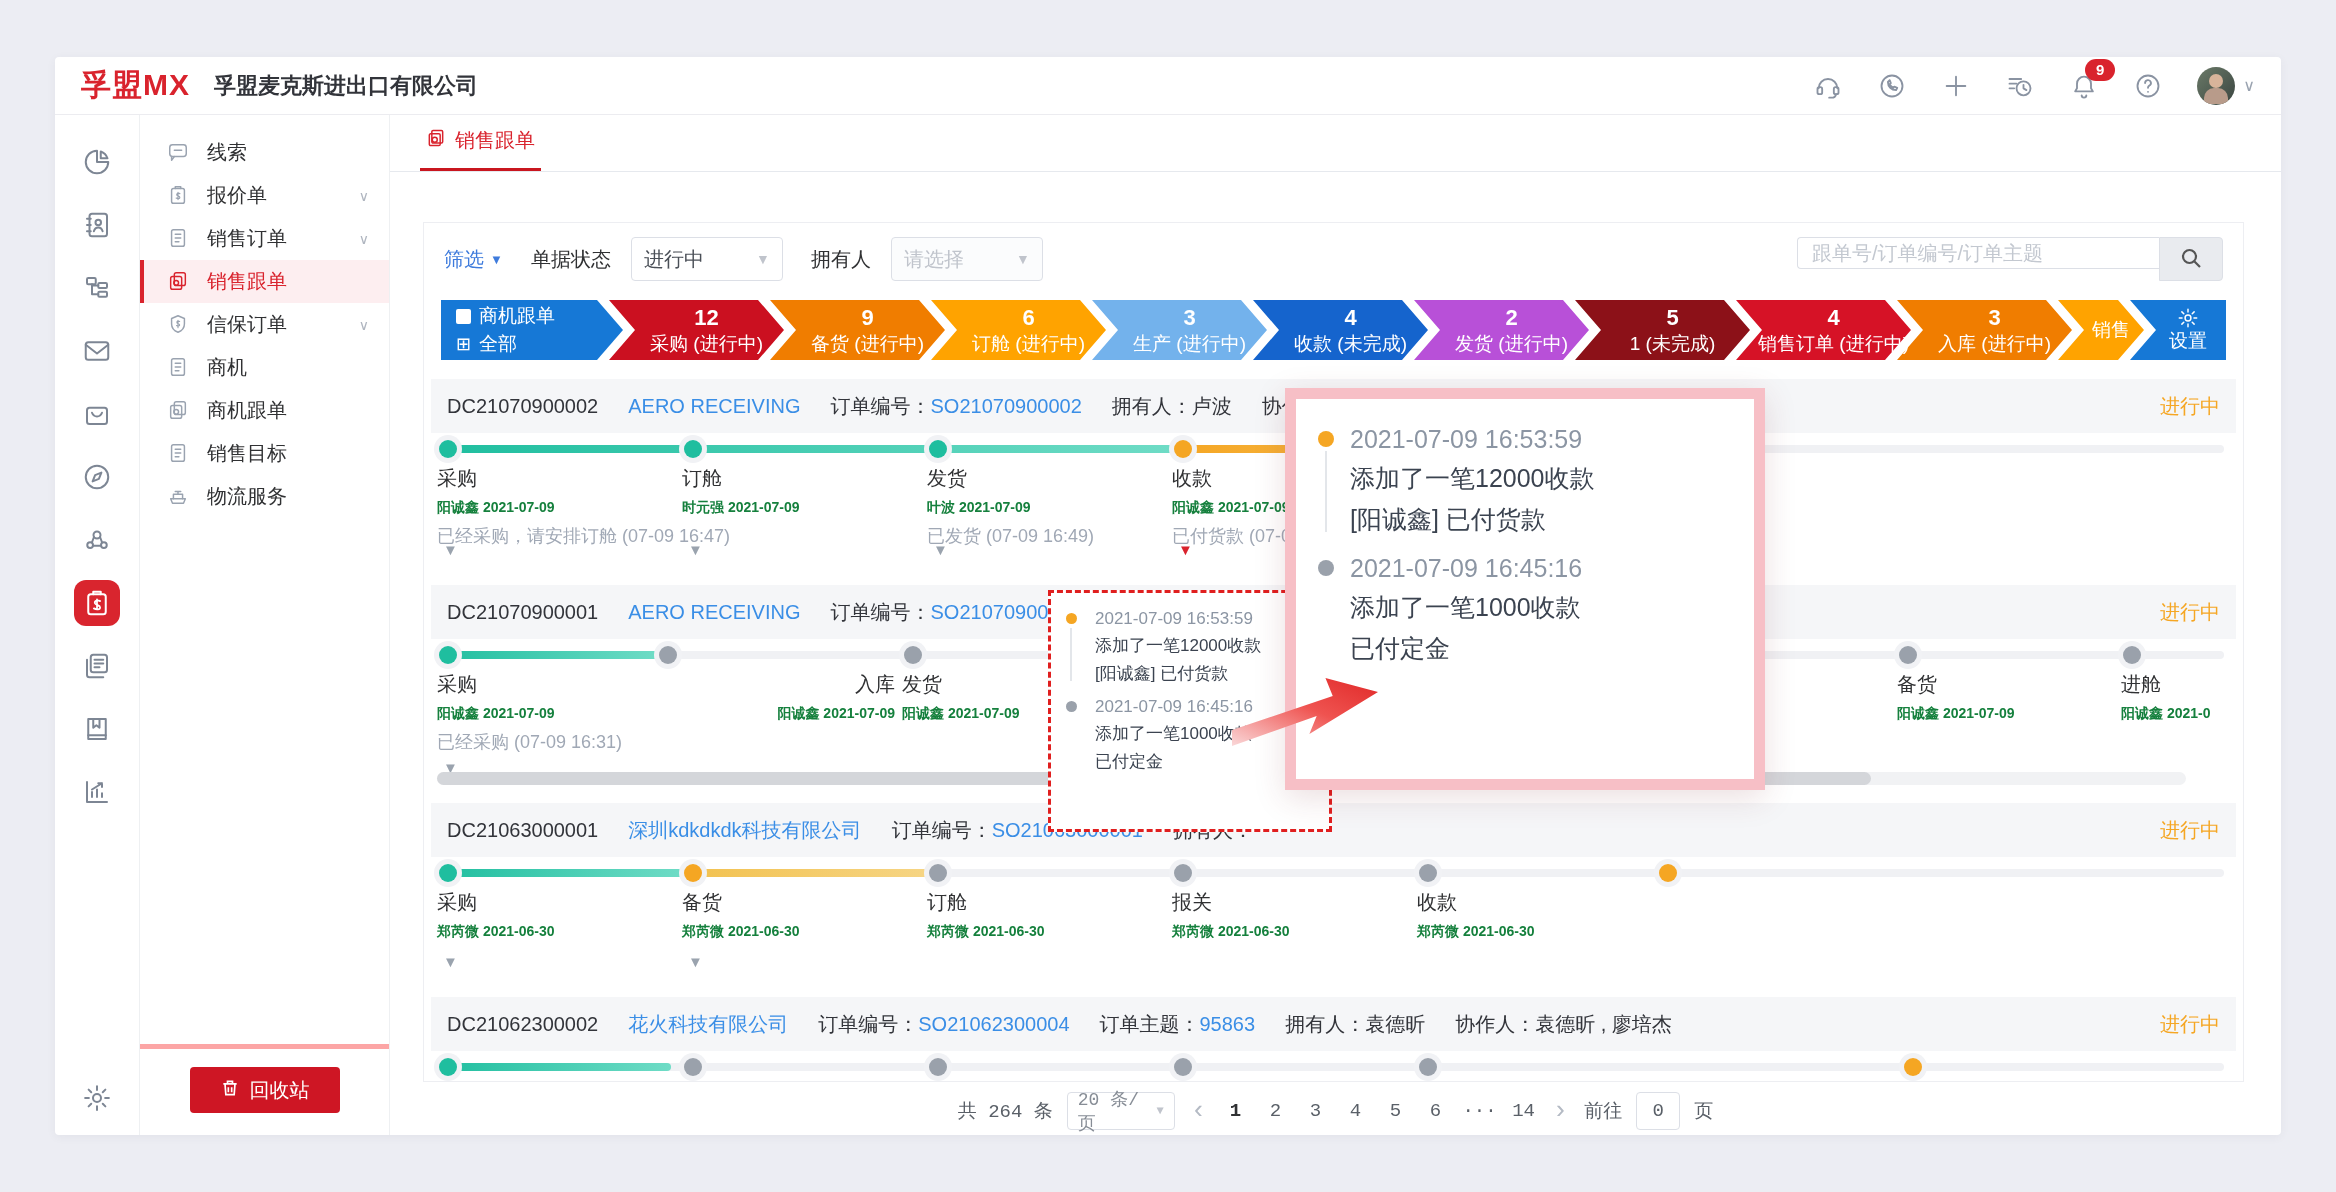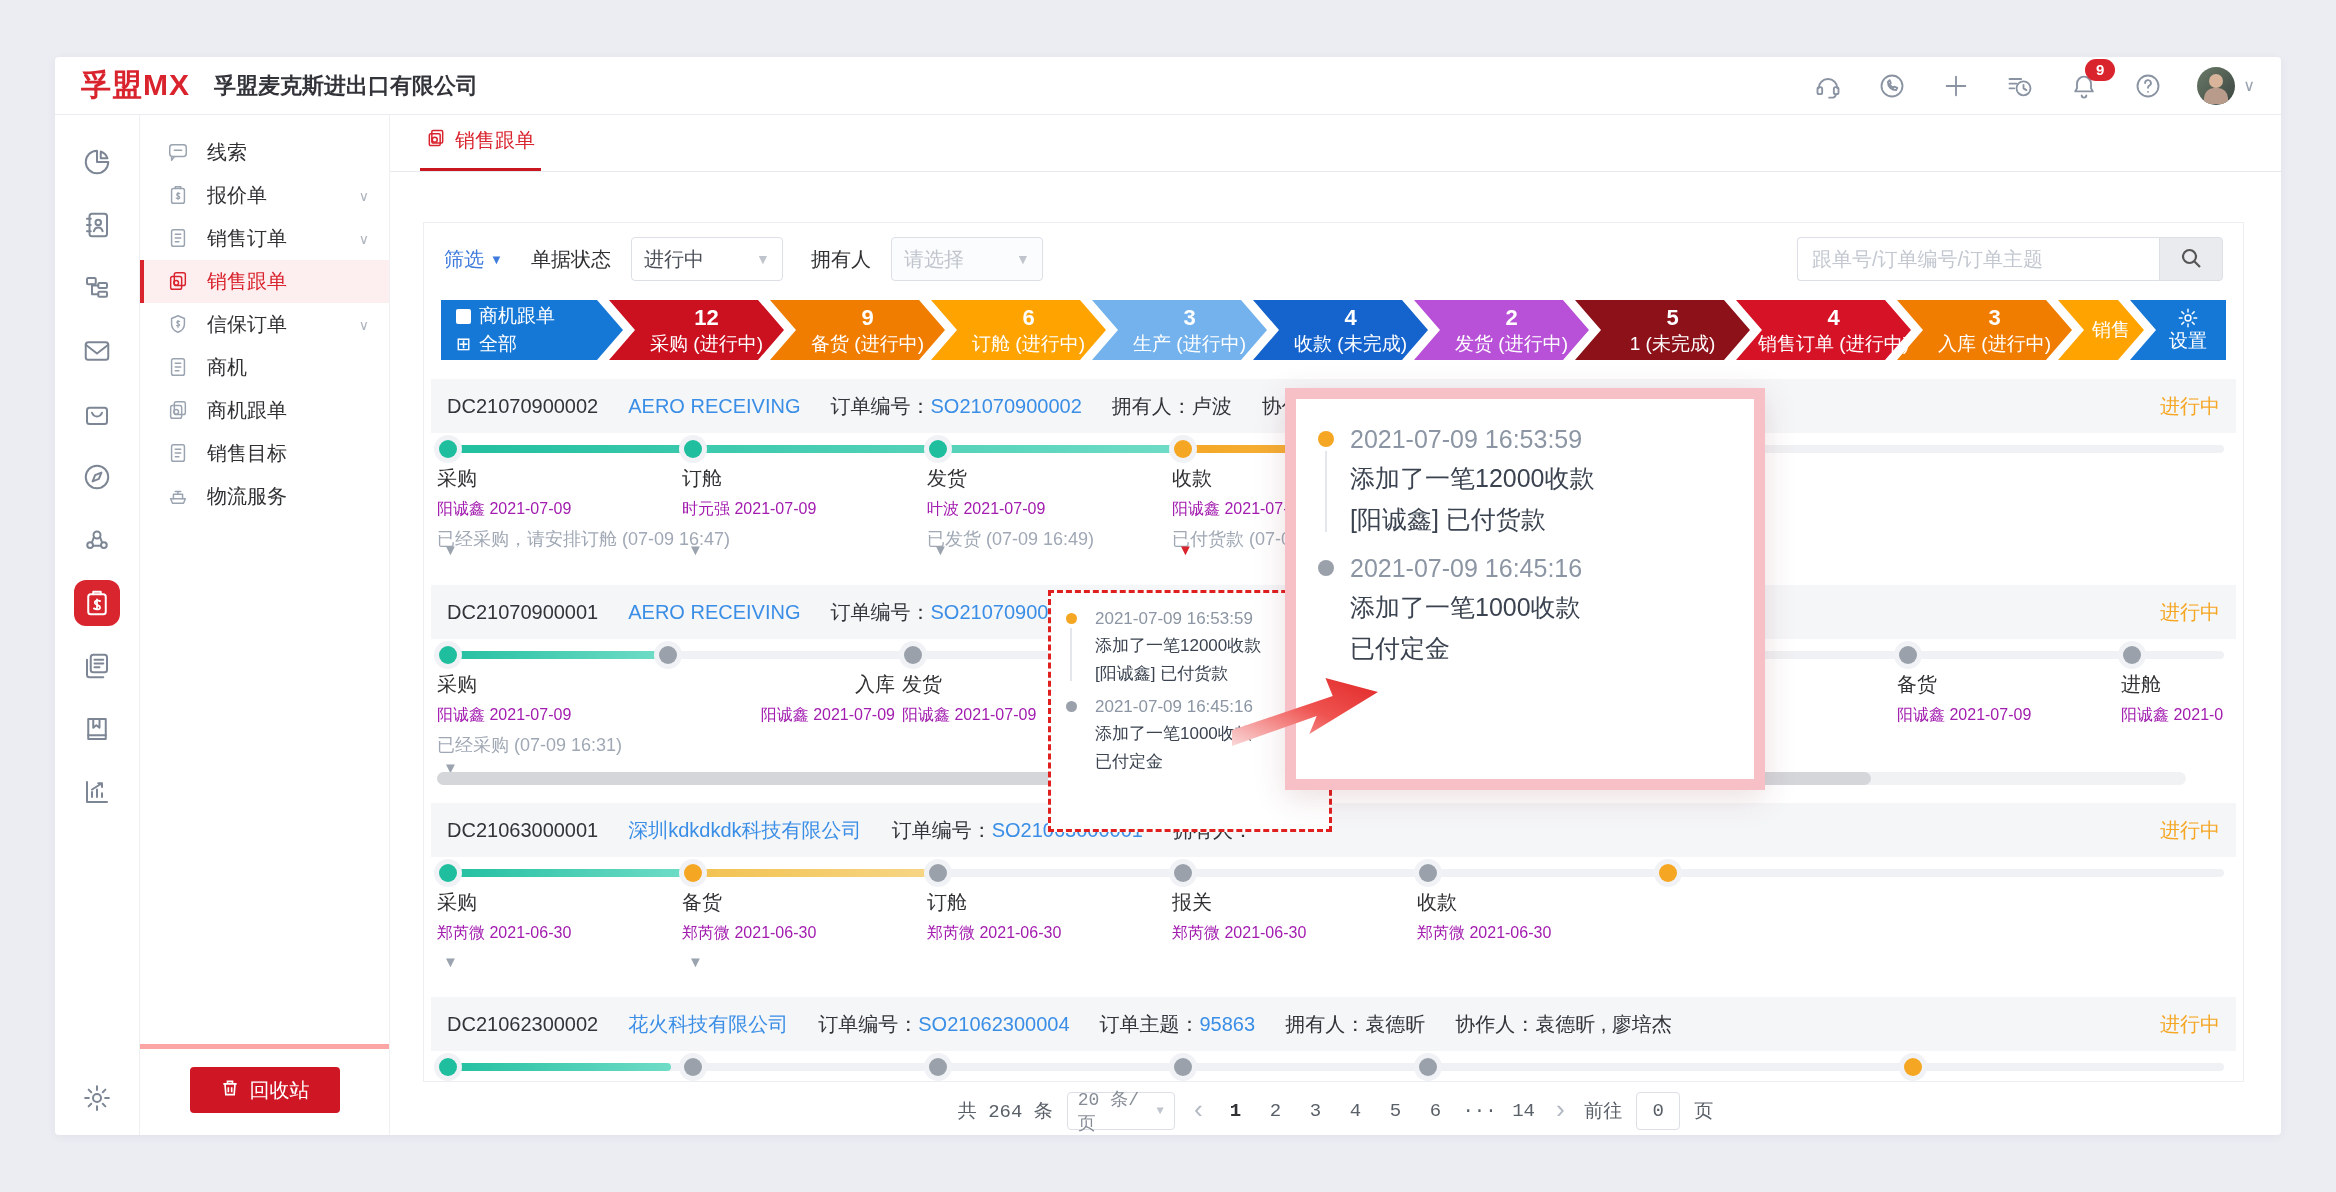--- a/index.html
+++ b/index.html
@@ -63,21 +63,21 @@
   .panel { margin:50px 37px 0 33px; border:1px solid #edeef2; height:860px; overflow:hidden; background:#fff; }
 
   .filterbar { height:72px; display:flex; align-items:center; gap:20px; padding:0 20px; }
   .filter-link { color:#3e7bdc; font-size:20px; display:inline-flex; align-items:center; gap:6px; cursor:pointer; }
   .filter-link .c { font-size:13px; }
   .flabel { font-size:20px; color:#303133; margin-left:8px; }
   .selbox { width:152px; height:44px; border:1px solid #dcdfe6; border-radius:4px; display:flex; align-items:center; padding:0 12px; font-size:20px; color:#4a4f57; background:#fff; cursor:pointer; }
   .selbox .sc { margin-left:auto; color:#c0c4cc; font-size:14px; }
   .selbox.placeholder { color:#c0c4cc; background:#fbfcfd; }
   .search-group { margin-left:auto; display:flex; }
-  .search-input { width:362px; height:44px; border:1px solid #dcdfe6; border-right:none; border-radius:4px 0 0 4px; padding:0 14px; font-size:20px; color:#333; outline:none; font-family:inherit; }
+  .search-input { width:362px; height:32px; border:1px solid #dcdfe6; border-right:none; border-radius:4px 0 0 4px; padding:0 14px; font-size:20px; color:#333; outline:none; font-family:inherit; }
   .search-input::placeholder { color:#c3c8d0; }
   .search-btn { width:64px; height:44px; background:#e9ebef; border:1px solid #dcdfe6; border-radius:0 4px 4px 0; display:flex; align-items:center; justify-content:center; color:#555; cursor:pointer; }
   .search-btn svg { width:24px; height:24px; }
 
   
   .pipeline { height:66px; margin:2px 14px 16px; display:flex; }
   .pl-seg { position:relative; flex:1 1 0; margin-left:-20px; cursor:pointer; }
   .pl-seg.first { margin-left:0; flex:0 0 188px; }
   .pl-seg.trunc { flex:0 0 92px; }
   .pl-seg.last { flex:0 0 102px; }
@@ -109,21 +109,21 @@
   .track-seg { position:absolute; top:12px; height:8px; border-radius:4px; }
   .tseg-teal { background:linear-gradient(90deg,#1fbe9f,#6fdcc6); }
   .tseg-orange { background:linear-gradient(90deg,#f5a623,#f7c15c); }
   .tseg-amber { background:linear-gradient(90deg,#f2c14e,#f6d584); }
   .dot { position:absolute; top:7px; width:18px; height:18px; border-radius:50%; box-shadow:0 0 0 5px #f1f2f5; z-index:2; cursor:pointer; }
   .dot-teal { background:#1fbe9f; }
   .dot-orange { background:#f5a623; }
   .dot-gray { background:#9aa1ab; }
   .stage { position:absolute; top:32px; width:238px; }
   .stage .sname { font-size:20px; color:#303133; }
-  .stage .smeta { font-size:16px; color:#a21caf; margin-top:7px; }
+  .stage .smeta { font-size:14px; color:#15803d; margin-top:7px;font-weight:bold; }
   .stage .snote { font-size:18px; color:#a0a8b5; margin-top:7px; white-space:nowrap; }
   .stage-chev { position:absolute; font-size:15px; color:#9aa3ae; cursor:pointer; }
   .stage-chev.red { color:#d9232d; }
   .hscroll { position:absolute; left:6px; right:50px; bottom:6px; height:13px; background:#f1f2f4; border-radius:7px; }
   .hscroll-thumb { height:13px; width:82%; background:#d4d6da; border-radius:7px; cursor:pointer; }
 
   
   .pagination { height:46px; margin-top:6px; display:flex; align-items:center; justify-content:center; gap:14px; font-size:19px; color:#5a6068;font-family:Liberation Mono, monospace; }
   .pg-size { width:108px; height:38px; border:1px solid #dcdfe6; border-radius:4px; display:flex; align-items:center; padding:0 10px; color:#878d96; font-size:18px; cursor:pointer; }
   .pg-size .sc { margin-left:auto; color:#c0c4cc; font-size:12px; }

